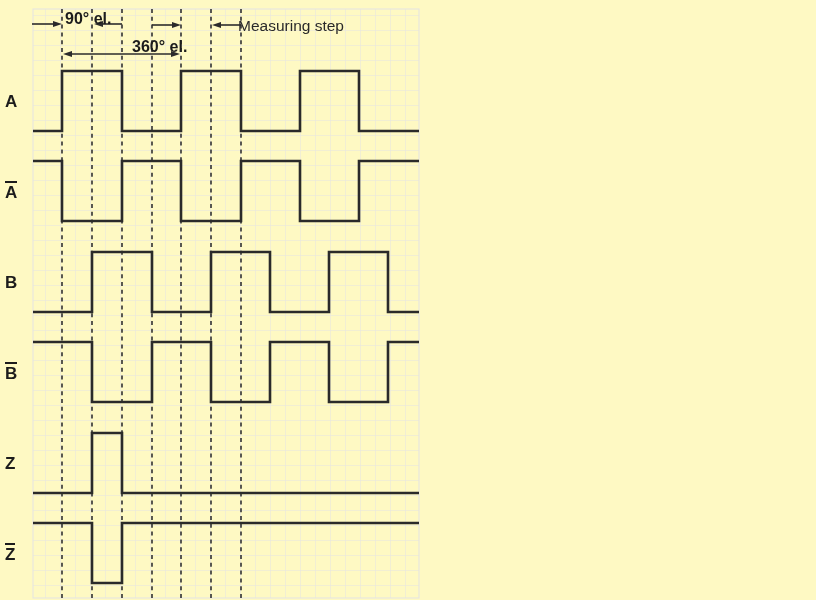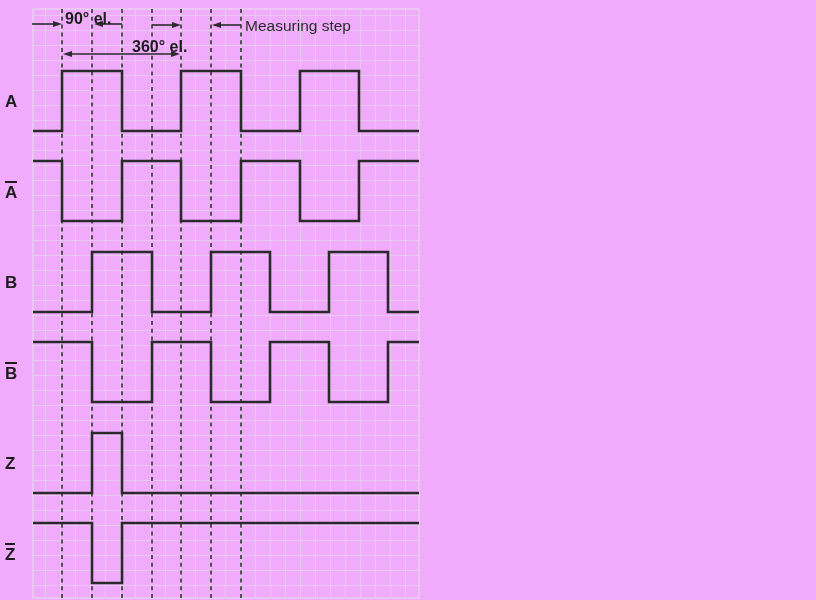--- a/index.html
+++ b/index.html
@@ -1,19 +1,19 @@
 <!DOCTYPE html>
 <html><head>
 <meta charset="utf-8">
 <style>
   html,body { margin:0; padding:0; background:#fff; }
   #stage {
     position:relative;
     width:816px; height:600px;
-    background:#f0abfc;
+    background:#fef9c3;
     overflow:hidden;
     font-family:"Liberation Sans", sans-serif;
   }
   #diagram-svg { position:absolute; left:0; top:0; }
   .sig-label {
     position:absolute;
     left:5px;
     height:24px;
     display:flex;
     align-items:center;
@@ -28,21 +28,21 @@
     line-height:1;
   }
   .sig-label .plain { display:inline-block; line-height:1; }
   .ann {
     position:absolute;
     color:#1c1c1c;
     white-space:nowrap;
   }
   #ann-90   { left:65px;  top:10px; font:bold 16px "Liberation Sans", sans-serif; }
   #ann-360  { left:96px;  top:38px; font:bold 16px "Liberation Sans", sans-serif;margin-left:36px; }
-  #ann-step { left:245px; top:17px; font:15.5px "Liberation Sans", sans-serif; color:#2a2a2a; }
+  #ann-step { left:238px; top:17px; font:15.5px "Liberation Sans", sans-serif; color:#2a2a2a; }
 </style>
 </head>
 <body>
 
 <div id="stage">
 
   <svg id="diagram-svg" width="816" height="600" viewBox="0 0 816 600">
     <defs>
       <pattern id="gridpat" width="15" height="15" patternUnits="userSpaceOnUse">
         <path d="M 15 0 L 0 0 0 15" fill="none" stroke="#e3e3e3" stroke-width="1"></path>

